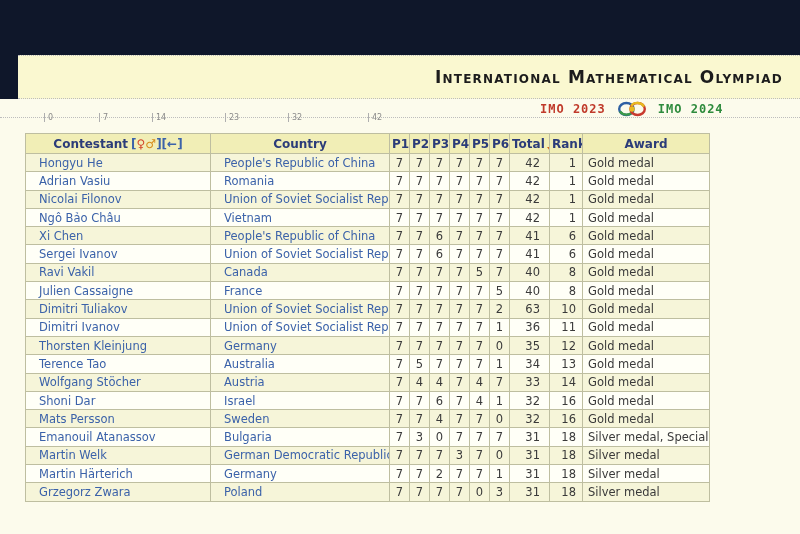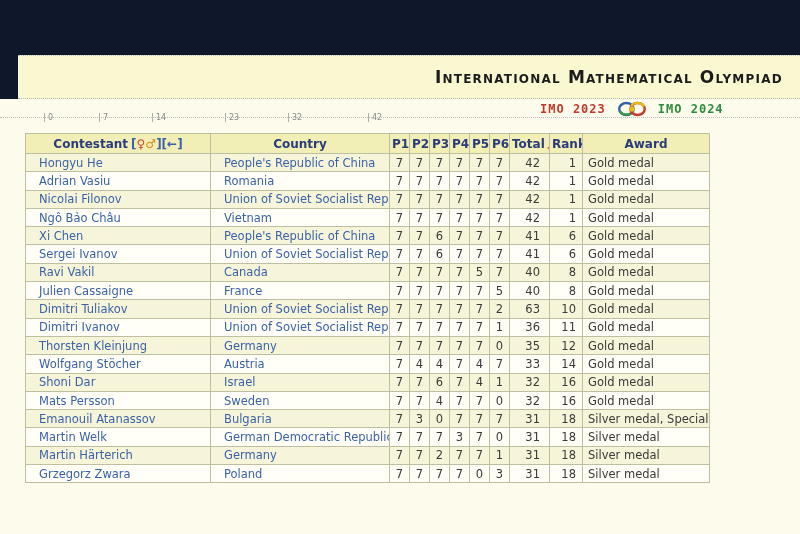--- a/index.html
+++ b/index.html
@@ -258,20 +258,33 @@
       <td class="c-score">7</td>
       <td class="c-score">7</td>
       <td class="c-score">7</td>
       <td class="c-score">7</td>
       <td class="c-score">0</td>
       <td class="c-total">35</td>
       <td class="c-rank">12</td>
       <td class="c-award">Gold medal</td>
     </tr>
         <tr>
+      <td class="c-name">Terence Tao</td>
+      <td class="c-country">Australia</td>
+      <td class="c-score">7</td>
+      <td class="c-score">5</td>
+      <td class="c-score">7</td>
+      <td class="c-score">7</td>
+      <td class="c-score">7</td>
+      <td class="c-score">1</td>
+      <td class="c-total">34</td>
+      <td class="c-rank">13</td>
+      <td class="c-award">Gold medal</td>
+    </tr>
+        <tr>
       <td class="c-name">Wolfgang Stöcher</td>
       <td class="c-country">Austria</td>
       <td class="c-score">7</td>
       <td class="c-score">4</td>
       <td class="c-score">4</td>
       <td class="c-score">7</td>
       <td class="c-score">4</td>
       <td class="c-score">7</td>
       <td class="c-total">33</td>
       <td class="c-rank">14</td>

